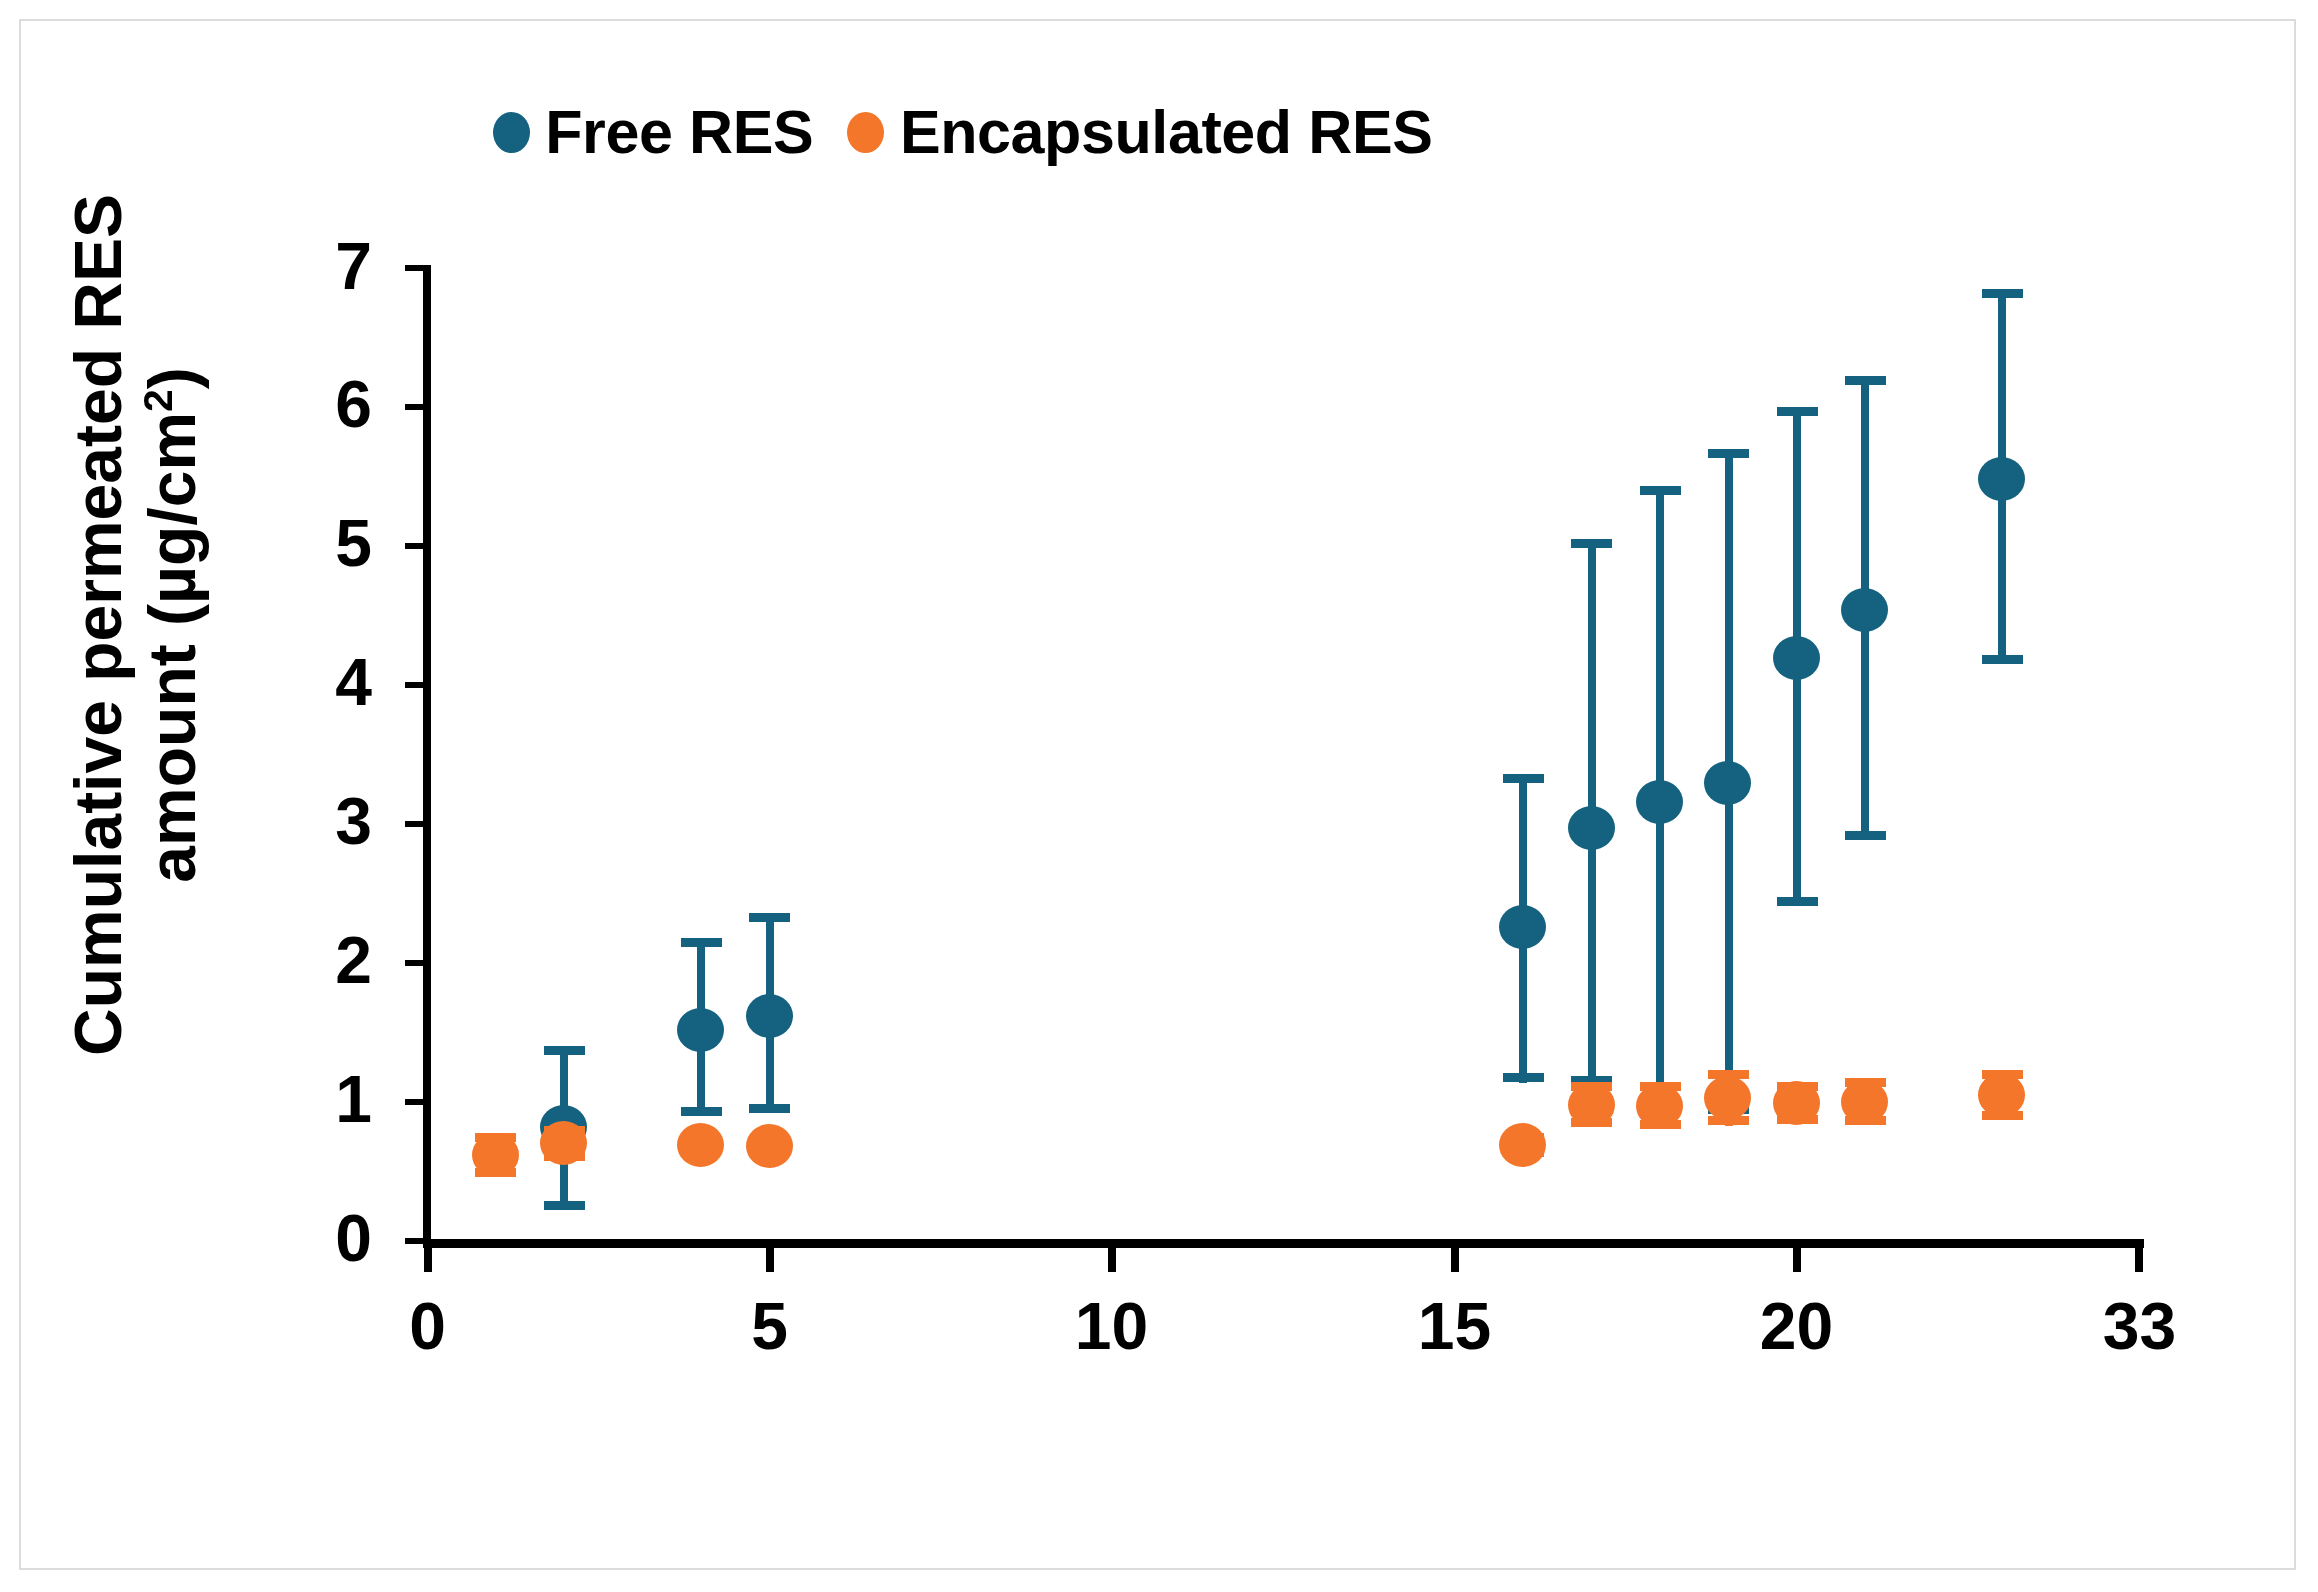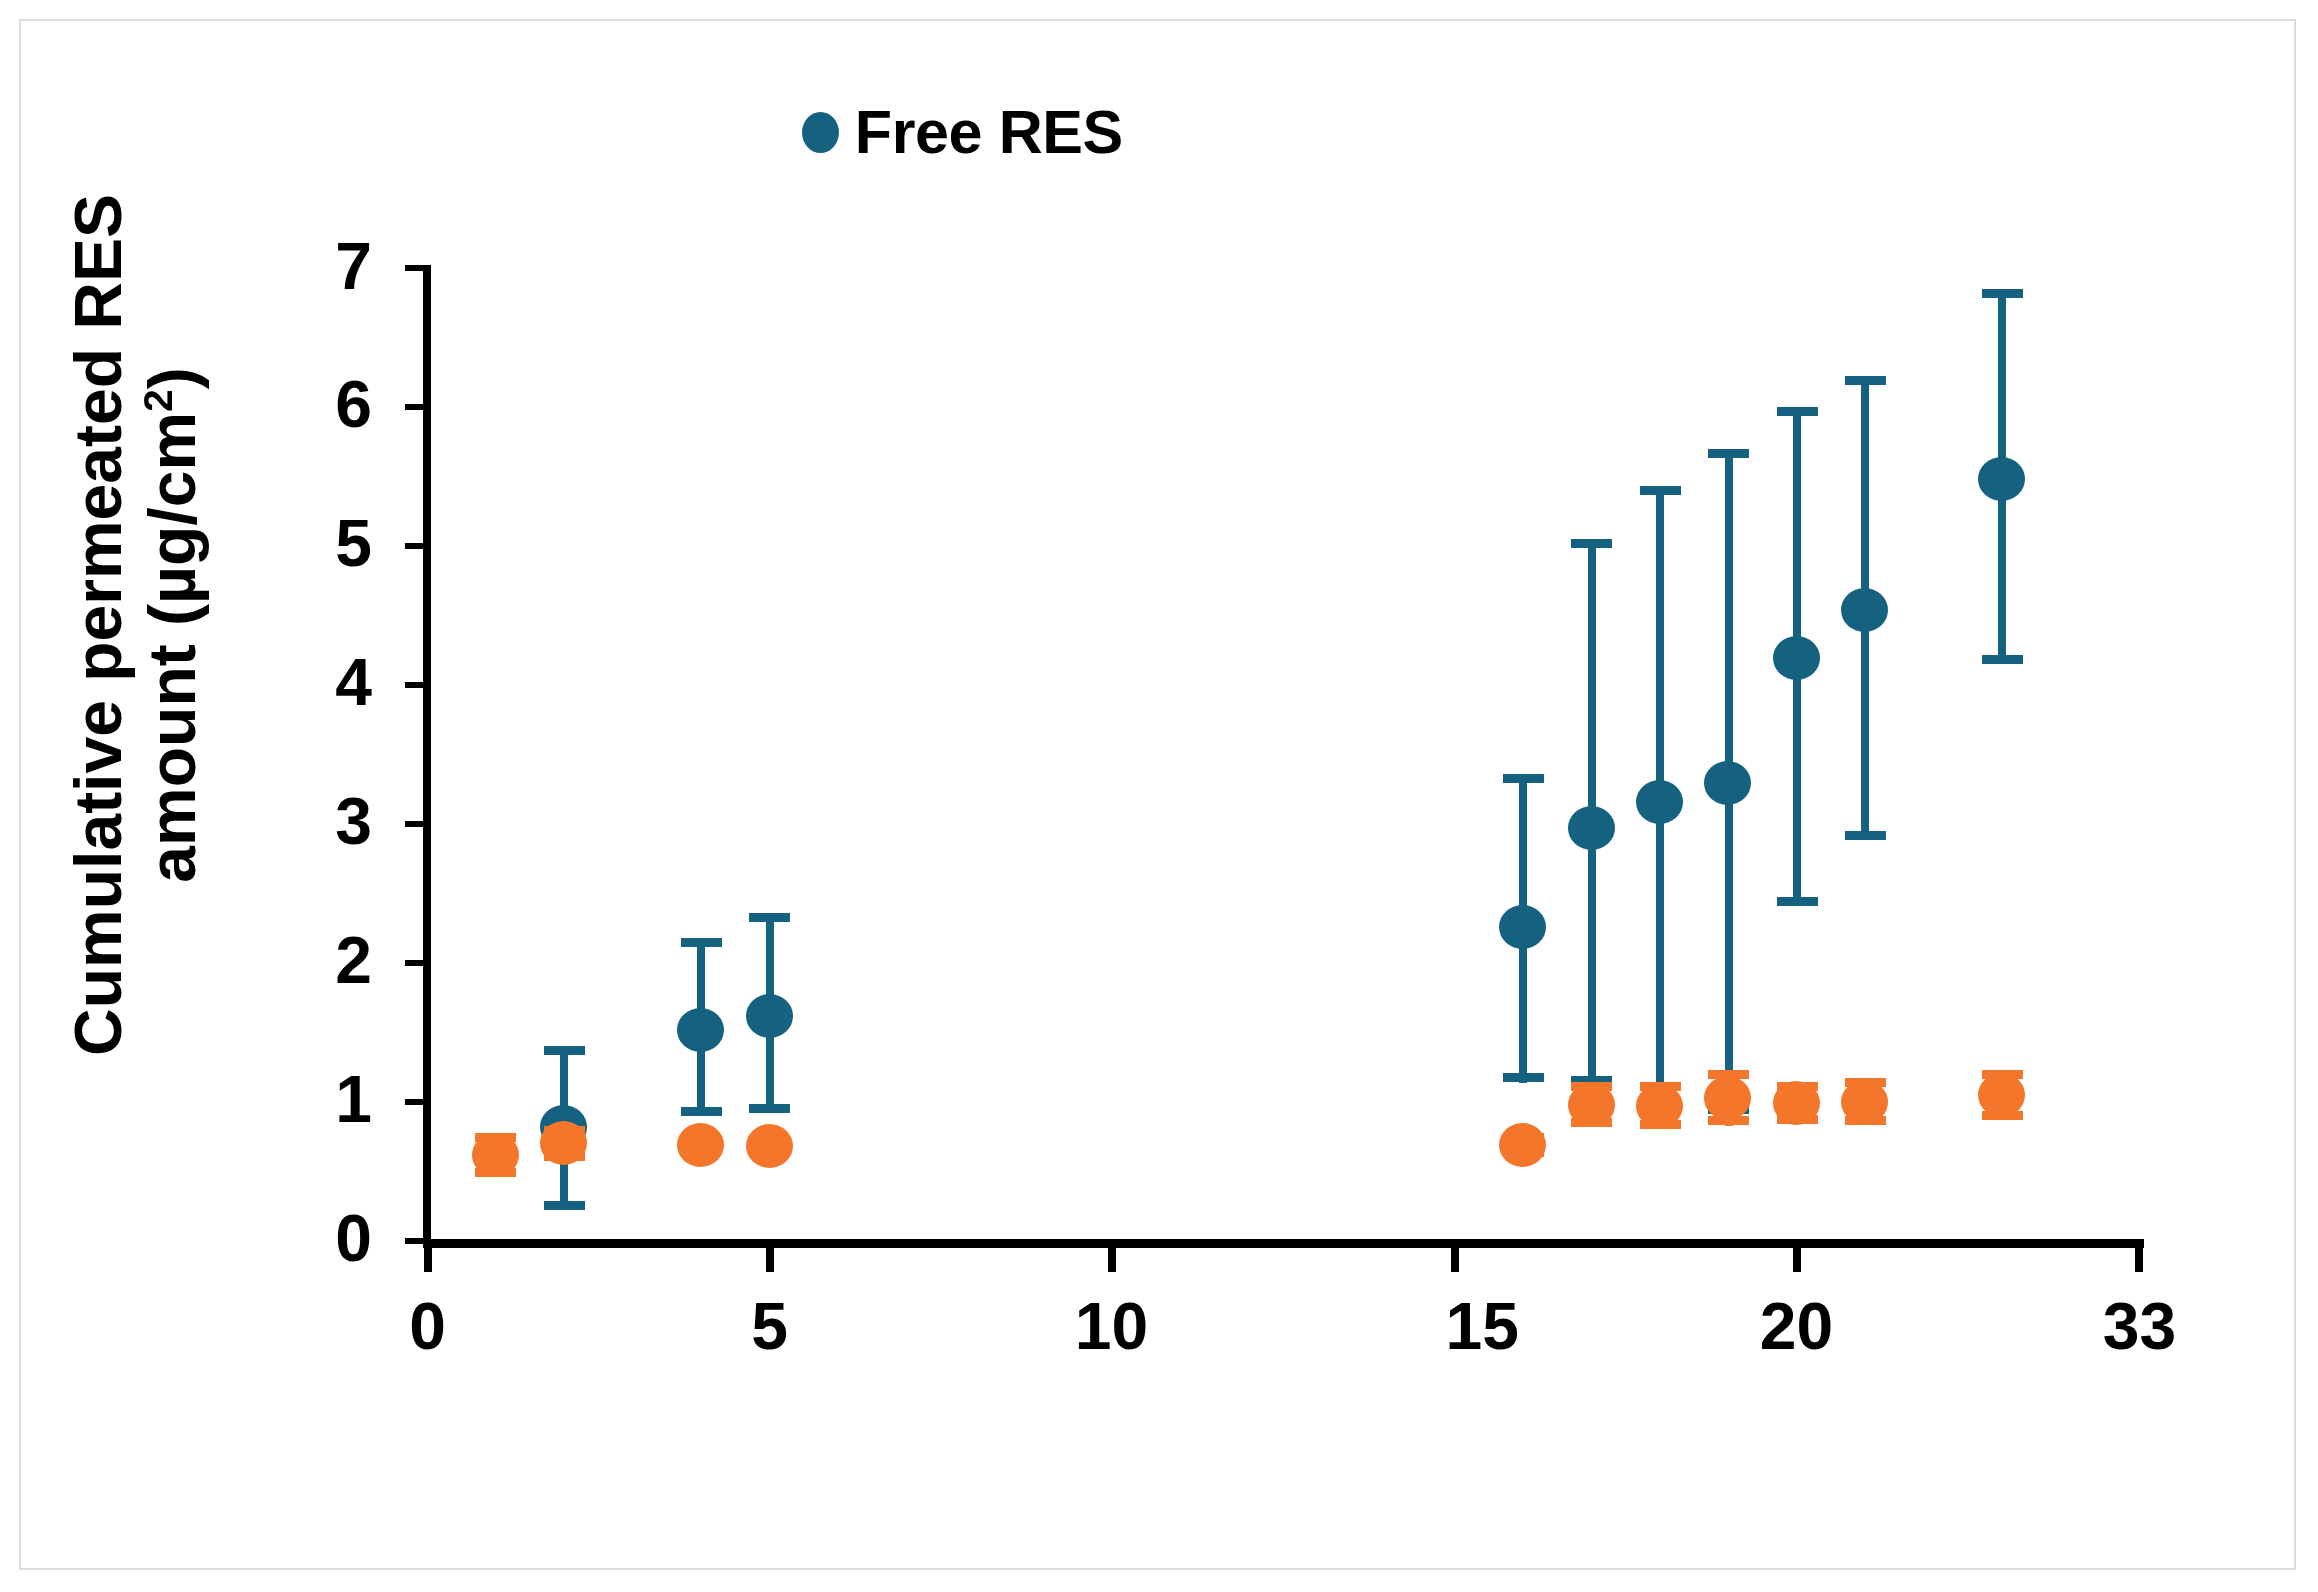--- a/index.html
+++ b/index.html
@@ -161,20 +161,24 @@
 </head>
 <body>
 
 <div id="root">
   <div id="frame"></div>
 
   <div id="legend">
     <div class="legend-entry">
       <span class="legend-dot" style="background: rgb(20, 98, 127);"></span>
       <span class="legend-label">Free RES</span>
+    </div>
+    <div class="legend-entry">
+      <span class="legend-dot" style="background: rgb(244, 118, 43);"></span>
+      <span class="legend-label">Encapsulated RES</span>
     </div>
   </div>
 
   <div id="yaxis-line"></div>
   <div id="xaxis-line"></div>
   <div id="ytick-group">
       <div class="ytick" style="top: 1238px;"></div>
       <div class="ytick-label" style="left: 286px; top: 1205px;">0</div>
       <div class="ytick" style="top: 1099px;"></div>
       <div class="ytick-label" style="left: 286px; top: 1066px;">1</div>
@@ -192,21 +196,21 @@
       <div class="ytick-label" style="left: 286px; top: 233px;">7</div>
     </div>
   <div id="xtick-group">
       <div class="xtick" style="left: 424px;"></div>
       <div class="xtick-label" style="left: 363px;">0</div>
       <div class="xtick" style="left: 766px;"></div>
       <div class="xtick-label" style="left: 705px;">5</div>
       <div class="xtick" style="left: 1108px;"></div>
       <div class="xtick-label" style="left: 1047px;">10</div>
       <div class="xtick" style="left: 1451px;"></div>
-      <div class="xtick-label" style="left: 1390px; text-align: right;">15</div>
+      <div class="xtick-label" style="left: 1390px;">15</div>
       <div class="xtick" style="left: 1793px;"></div>
       <div class="xtick-label" style="left: 1732px; text-align: center;">20</div>
       <div class="xtick" style="left: 2135px;"></div>
       <div class="xtick-label" style="left: 2075px;">33</div>
     </div>
 
   <div id="plot">
       <div class="ebar" style="left: 133px; top: 778px; height: 164px; background: rgb(20, 98, 127);"></div>
       <div class="ecap" style="left: 117px; top: 778px; background: rgb(20, 98, 127);"></div>
       <div class="ecap" style="left: 117px; top: 933px; background: rgb(20, 98, 127);"></div>

